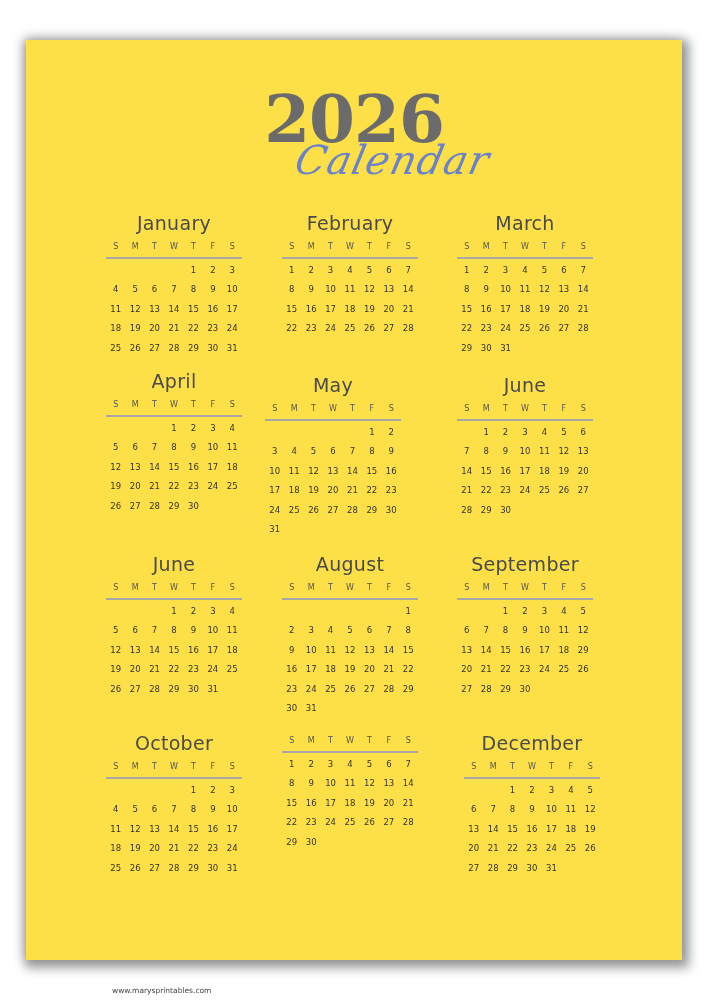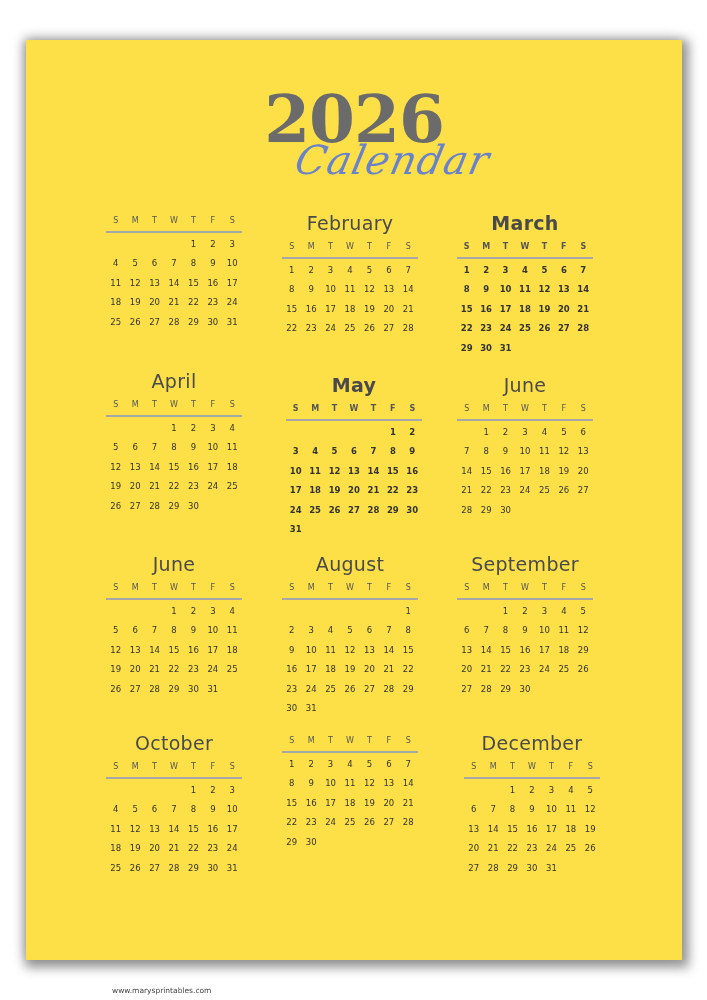--- a/index.html
+++ b/index.html
@@ -118,20 +118,21 @@
 <body>
 
 <div class="page">
   <div class="title-wrap">
     <div class="year">2026</div>
     <div class="script">Calendar</div>
   </div>
 
   <div class="grid" id="months-grid">
       <div class="month" style="left: 0px; top: 0px;">
+        <div class="month-name">January</div>
         <div class="dow-row">
           <div class="dow">S</div>
           <div class="dow">M</div>
           <div class="dow">T</div>
           <div class="dow">W</div>
           <div class="dow">T</div>
           <div class="dow">F</div>
           <div class="dow">S</div>
         </div>
         <div class="days">
@@ -207,21 +208,21 @@
           <div class="day">21</div>
           <div class="day">22</div>
           <div class="day">23</div>
           <div class="day">24</div>
           <div class="day">25</div>
           <div class="day">26</div>
           <div class="day">27</div>
           <div class="day">28</div>
         </div>
       </div>
-      <div class="month" style="left: 351px; top: 0px; font-weight: bold;">
+      <div class="month" style="left: 351px; top: 0px;">
         <div class="month-name">March</div>
         <div class="dow-row">
           <div class="dow">S</div>
           <div class="dow">M</div>
           <div class="dow">T</div>
           <div class="dow">W</div>
           <div class="dow">T</div>
           <div class="dow">F</div>
           <div class="dow">S</div>
         </div>
@@ -299,21 +300,21 @@
           <div class="day">23</div>
           <div class="day">24</div>
           <div class="day">25</div>
           <div class="day">26</div>
           <div class="day">27</div>
           <div class="day">28</div>
           <div class="day">29</div>
           <div class="day">30</div>
         </div>
       </div>
-      <div class="month" style="left: 180px; top: 162px; font-weight: bold;">
+      <div class="month" style="left: 159px; top: 162px;">
         <div class="month-name">May</div>
         <div class="dow-row">
           <div class="dow">S</div>
           <div class="dow">M</div>
           <div class="dow">T</div>
           <div class="dow">W</div>
           <div class="dow">T</div>
           <div class="dow">F</div>
           <div class="dow">S</div>
         </div>

